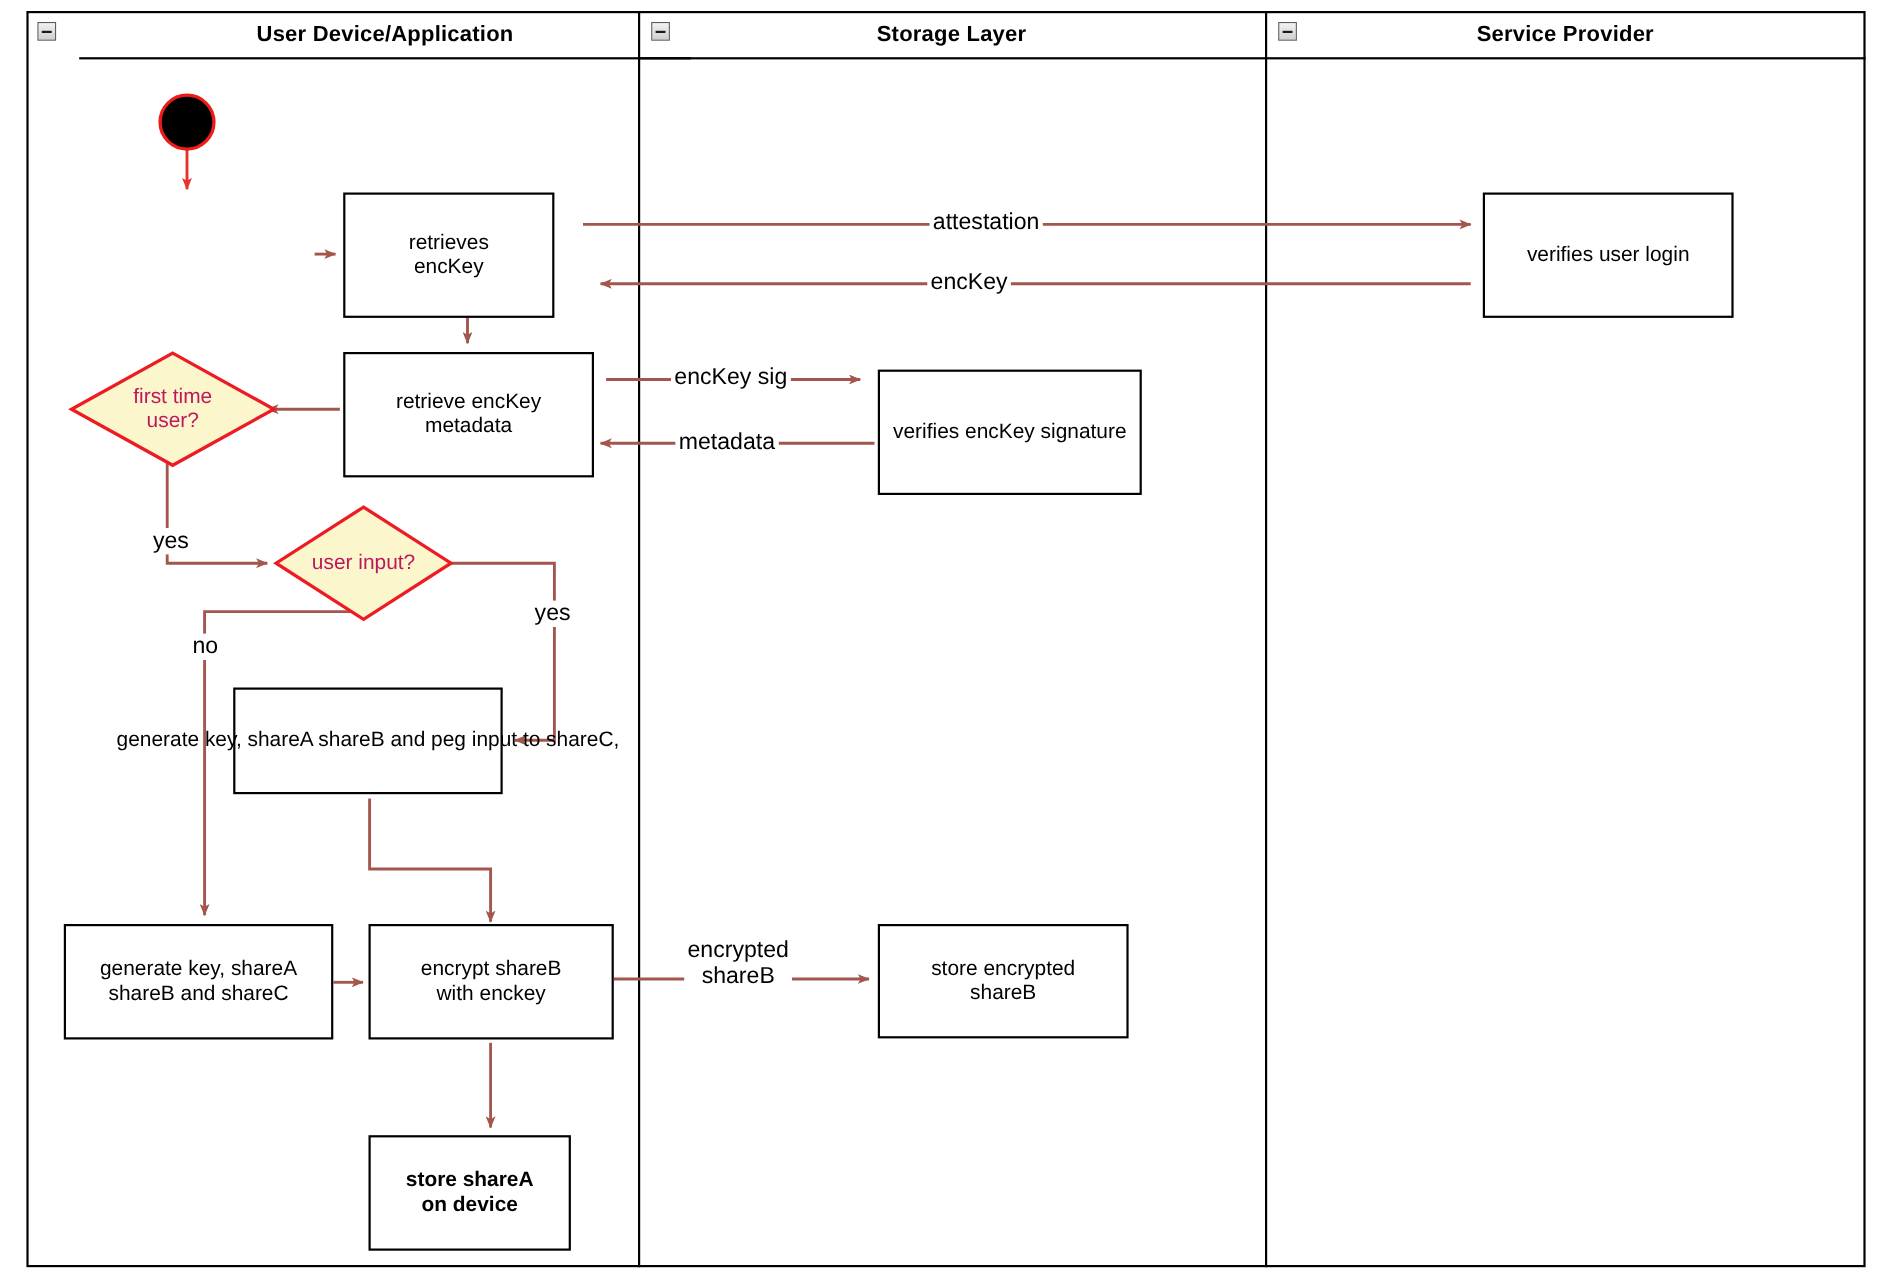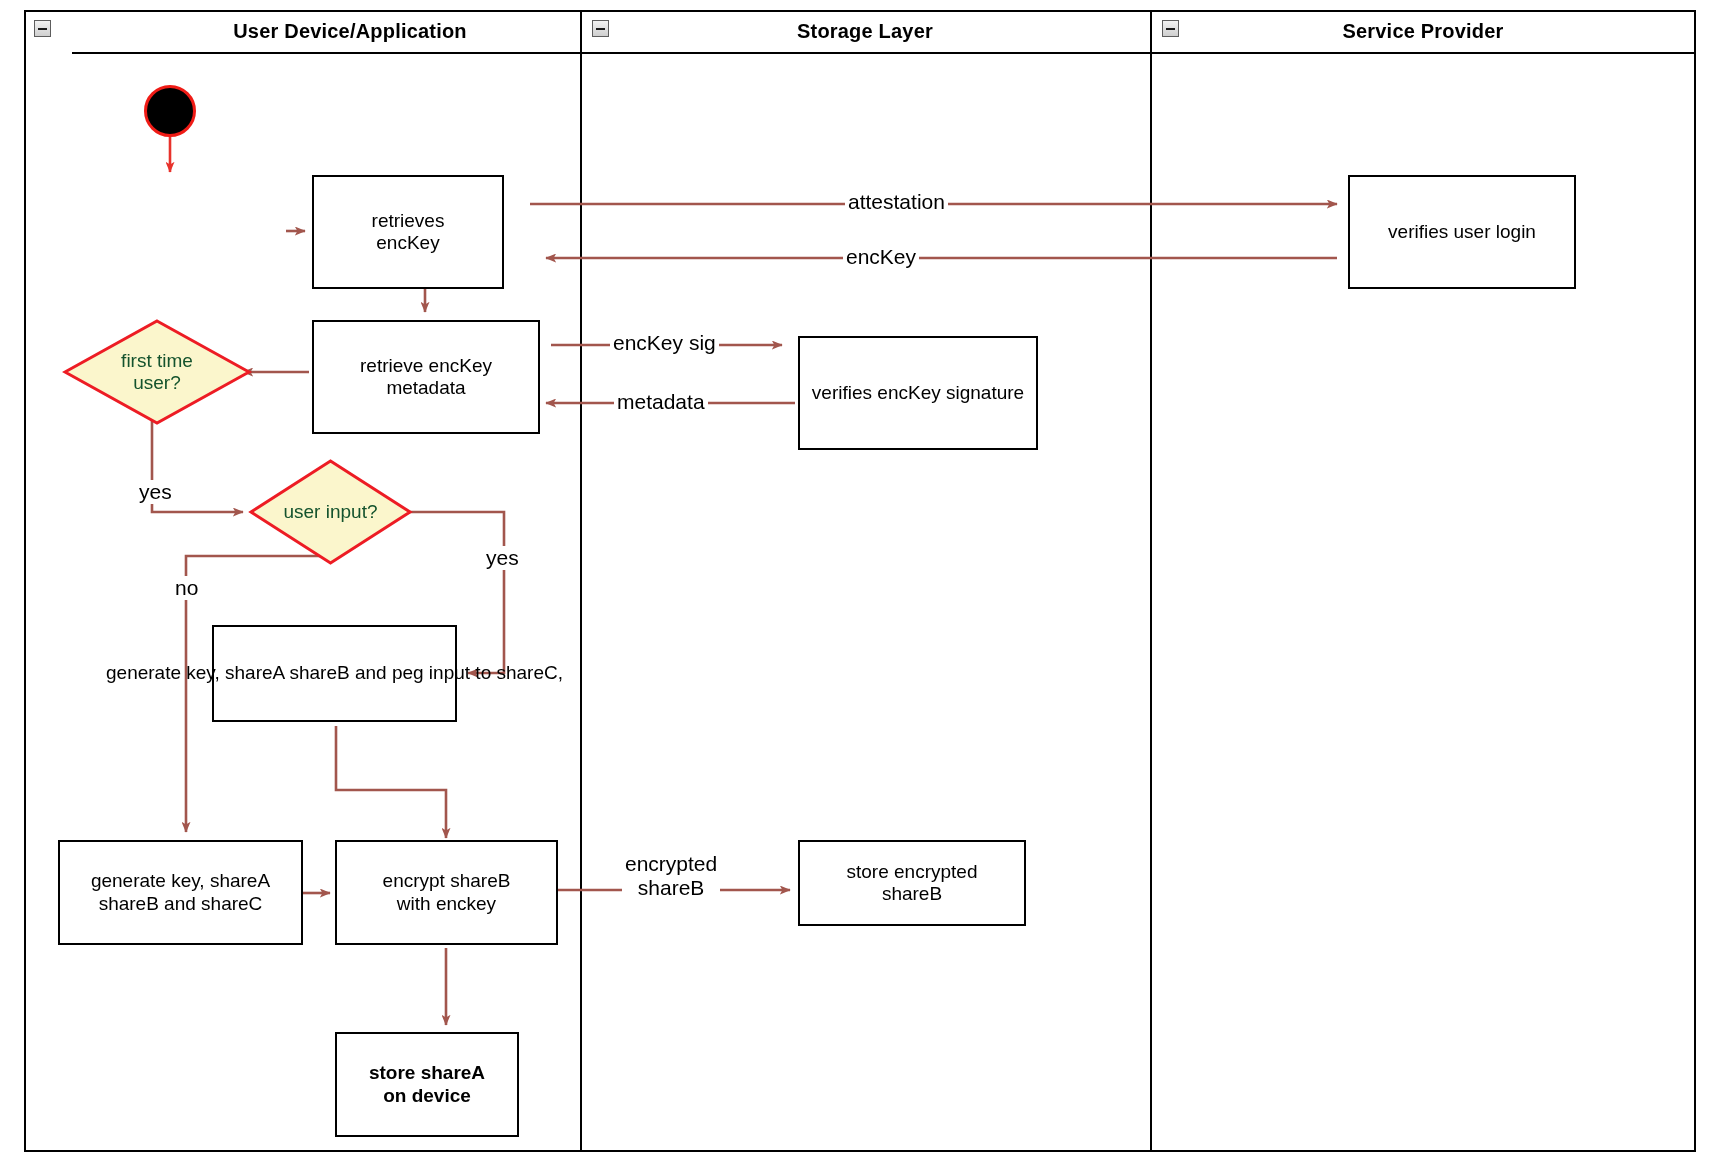--- a/index.html
+++ b/index.html
@@ -25,21 +25,21 @@
         display:flex;align-items:center;justify-content:center;text-align:center;
         font-size:19px;color:#000;line-height:1.18;}
   .node span{display:block;white-space:pre-line;}
   .node.overflow{overflow:visible;white-space:nowrap;}
   .node.overflow span{white-space:nowrap;}
 
   
   .diamond{position:absolute;display:flex;align-items:center;justify-content:center;}
   .diamond svg{position:absolute;left:0;top:0;}
   .diamond .dlabel{position:relative;z-index:2;text-align:center;font-size:19px;
-        color:#14532d;line-height:1.15;white-space:pre-line;}
+        color:#be185d;line-height:1.15;white-space:pre-line;}
 
   
   .start-node{position:absolute;border-radius:50%;background:#000;
               border:3px solid #ef1b16;box-sizing:border-box;}
 
   
   .edge-label{position:absolute;font-size:21px;color:#000;background:#fff;
               padding:0 3px;line-height:1.15;white-space:pre-line;text-align:center;}
 
   
@@ -149,21 +149,21 @@
   <div class="node" style="left:58px;top:840px;width:245px;height:105px;">
     <span>generate key, shareA
 shareB and shareC</span>
   </div>
 
   <div class="node" style="left:335px;top:840px;width:223px;height:105px;">
     <span>encrypt shareB
 with enckey</span>
   </div>
 
-  <div class="node" style="left:798px;top:840px;width:228px;height:86px;">
+  <div class="node" style="left:798px;top:840px;width:228px;height:104px;">
     <span>store encrypted
 shareB</span>
   </div>
 
   <div class="node" style="left:335px;top:1032px;width:184px;height:105px;font-weight:bold;">
     <span>store shareA
 on device</span>
   </div>
 
   <div class="diamond" style="left:62px;top:318px;width:190px;height:108px;">

